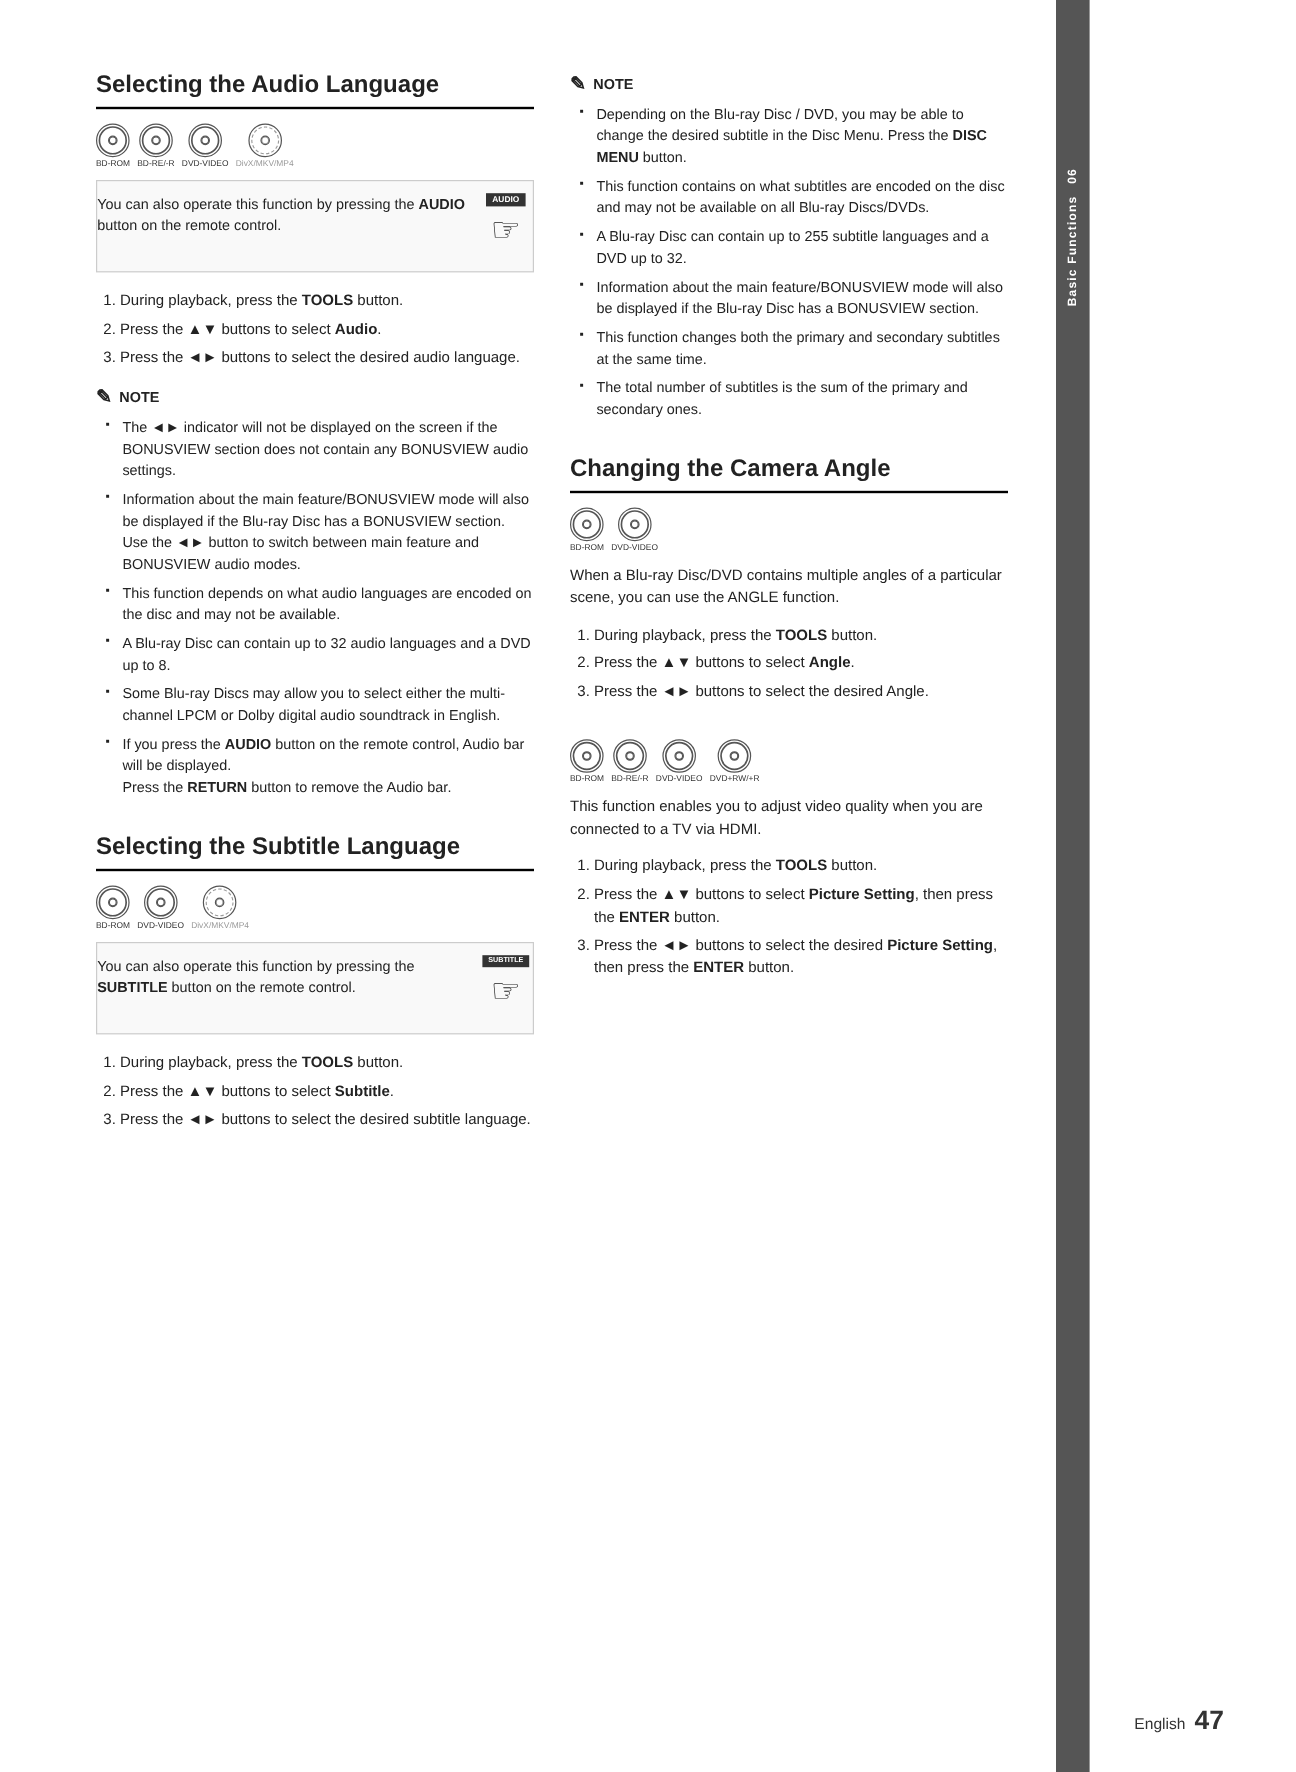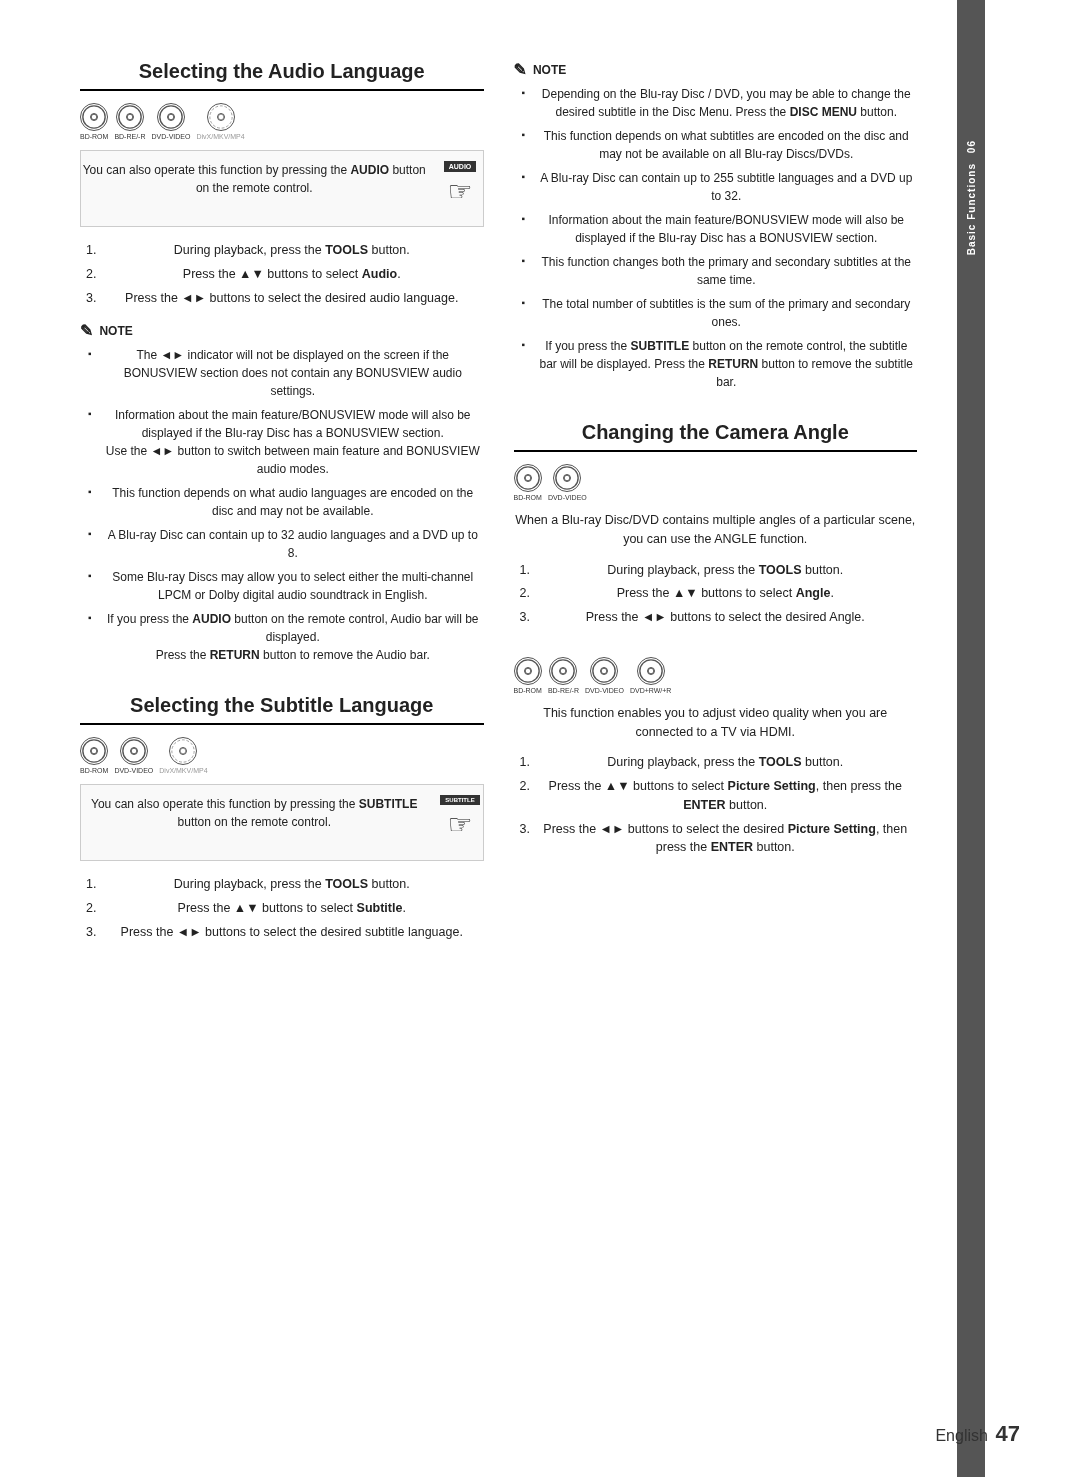--- a/index.html
+++ b/index.html
@@ -7,23 +7,22 @@
       width: 1080px;
       min-height: 1477px;
       background: #fff;
       font-family: Arial, Helvetica, sans-serif;
       font-size: 13px;
       color: #222;
       position: relative;
     }
     .page {
       display: flex;
-      width: 985px;
+      width: 908px;
       min-height: 1477px;
-      text-align: center;
     }
     .main-content {
       flex: 1;
       padding: 60px 40px 60px 80px;
       display: flex;
       gap: 30px;
     }
     .left-column {
       flex: 1;
       max-width: 480px;
@@ -153,21 +152,21 @@
       margin-bottom: 30px;
     }
     .page-footer {
       position: absolute;
       bottom: 30px;
       right: 60px;
       font-size: 13px;
       color: #333;
     }
     .page-number-text {
-      font-size: 16px;
+      font-size: 13px;
     }
     .page-number-big {
       font-size: 22px;
       font-weight: bold;
       margin-left: 4px;
       text-align: right;
     }
   </style>
 </head>
 <body>
@@ -305,26 +304,25 @@
 
     <div class="right-column">
 
       <div class="note-section" style="margin-bottom:30px; margin-top: 0;">
         <div class="note-header">
           <span class="note-icon">✎</span>
           <span>NOTE</span>
         </div>
         <ul class="note-list">
           <li>Depending on the Blu-ray Disc / DVD, you may be able to change the desired subtitle in the Disc Menu. Press the <strong>DISC MENU</strong> button.</li>
-          <li>This function depends on what subtitles are encoded on the disc and may not be available on all Blu-ray Discs/DVDs.</li>
+          <li>This function contains on what subtitles are encoded on the disc and may not be available on all Blu-ray Discs/DVDs.</li>
           <li>A Blu-ray Disc can contain up to 255 subtitle languages and a DVD up to 32.</li>
           <li>Information about the main feature/BONUSVIEW mode will also be displayed if the Blu-ray Disc has a BONUSVIEW section.</li>
           <li>This function changes both the primary and secondary subtitles at the same time.</li>
           <li>The total number of subtitles is the sum of the primary and secondary ones.</li>
-          <li>If you press the <strong>SUBTITLE</strong> button on the remote control, the subtitle bar will be displayed. Press the <strong>RETURN</strong> button to remove the subtitle bar.</li>
         </ul>
       </div>
 
       <div class="section-gap">
         <h2 class="section-title">Changing the Camera Angle</h2>
 
         <div class="disc-icons">
           <div class="disc-icon">
             <div class="disc-circle">
               <svg width="28" height="28" viewBox="0 0 28 28">

